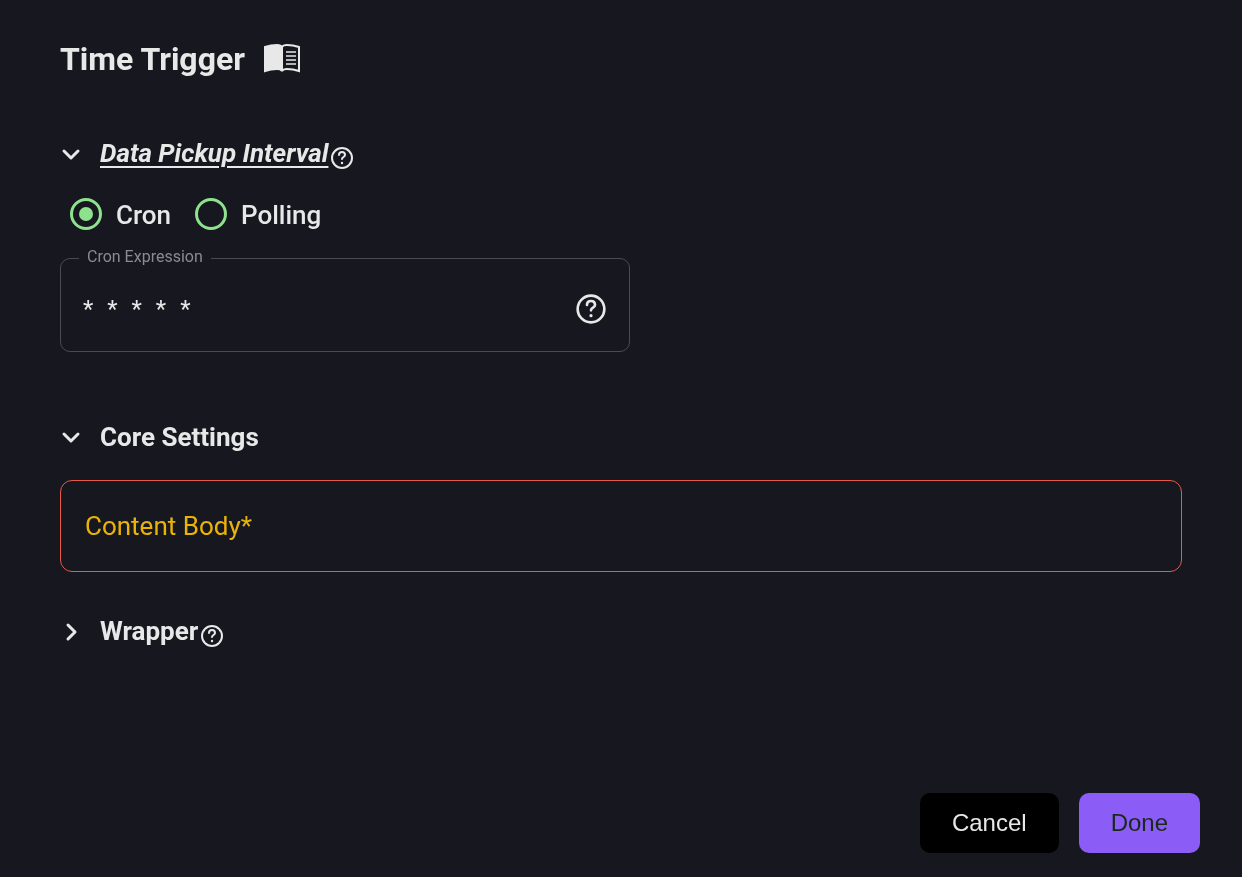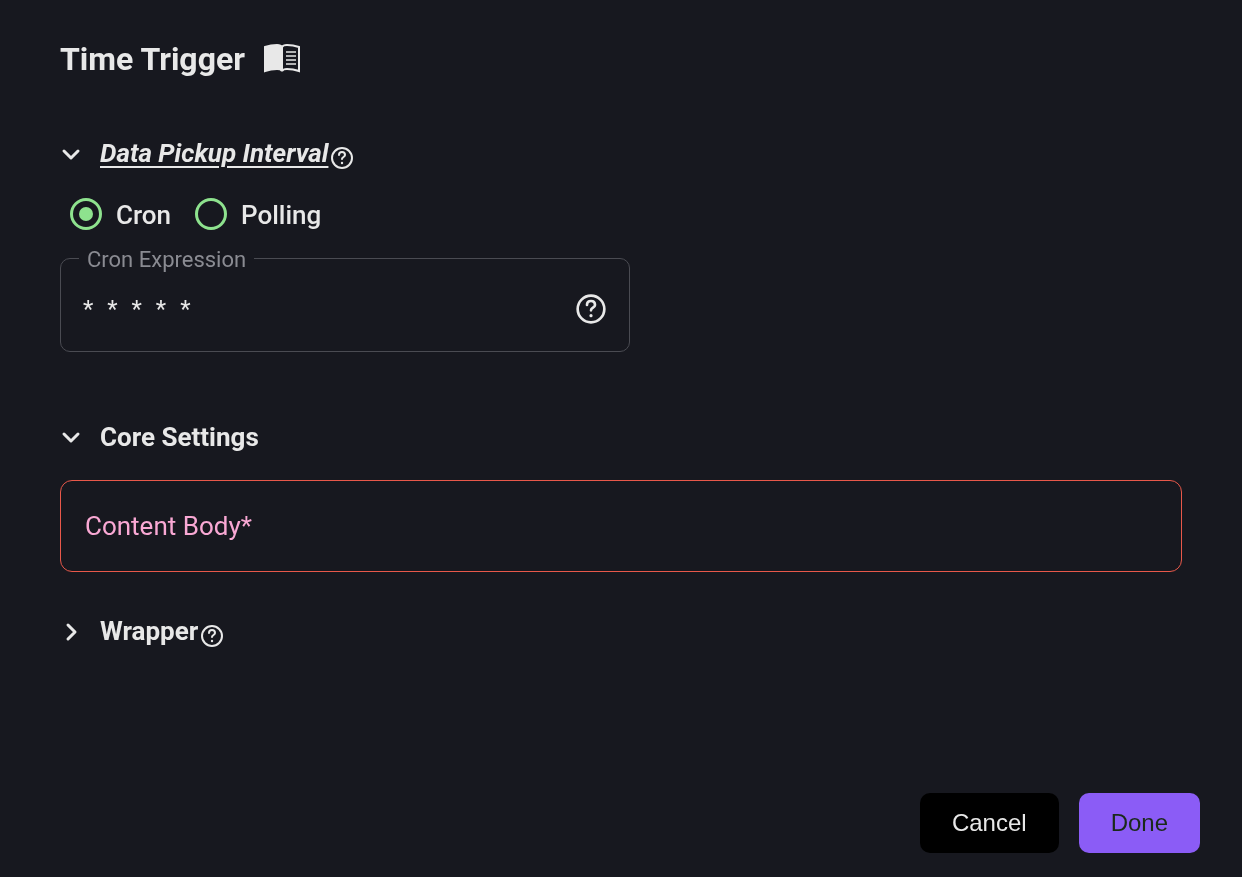--- a/index.html
+++ b/index.html
@@ -106,21 +106,21 @@
     display: flex;
     align-items: center;
     justify-content: space-between;
   }
   .field-legend {
     position: absolute;
     top: -12px;
     left: 18px;
     background: #17181f;
     padding: 0 8px;
-    font-size: 22px;
+    font-size: 16px;
     color: #8a8b92;
   }
   .cron-value {
     font-size: 24px;
     color: #e8e8e8;
     letter-spacing: 4px;
   }
   .help-icon-large {
     display: inline-flex;
     cursor: pointer;
@@ -134,21 +134,21 @@
     margin-bottom: 30px;
   }
   .content-body-field {
     border: 1.5px solid #e8584a;
     border-radius: 12px;
     padding: 30px 24px;
     margin-bottom: 44px;
   }
   .content-body-label {
     font-size: 26px;
-    color: #f9a8d4;
+    color: #eab308;
   }
   .wrapper-section {
     display: flex;
     align-items: center;
     gap: 18px;
     margin-bottom: 20px;
   }
   .button-row {
     position: absolute;
     bottom: 24px;

